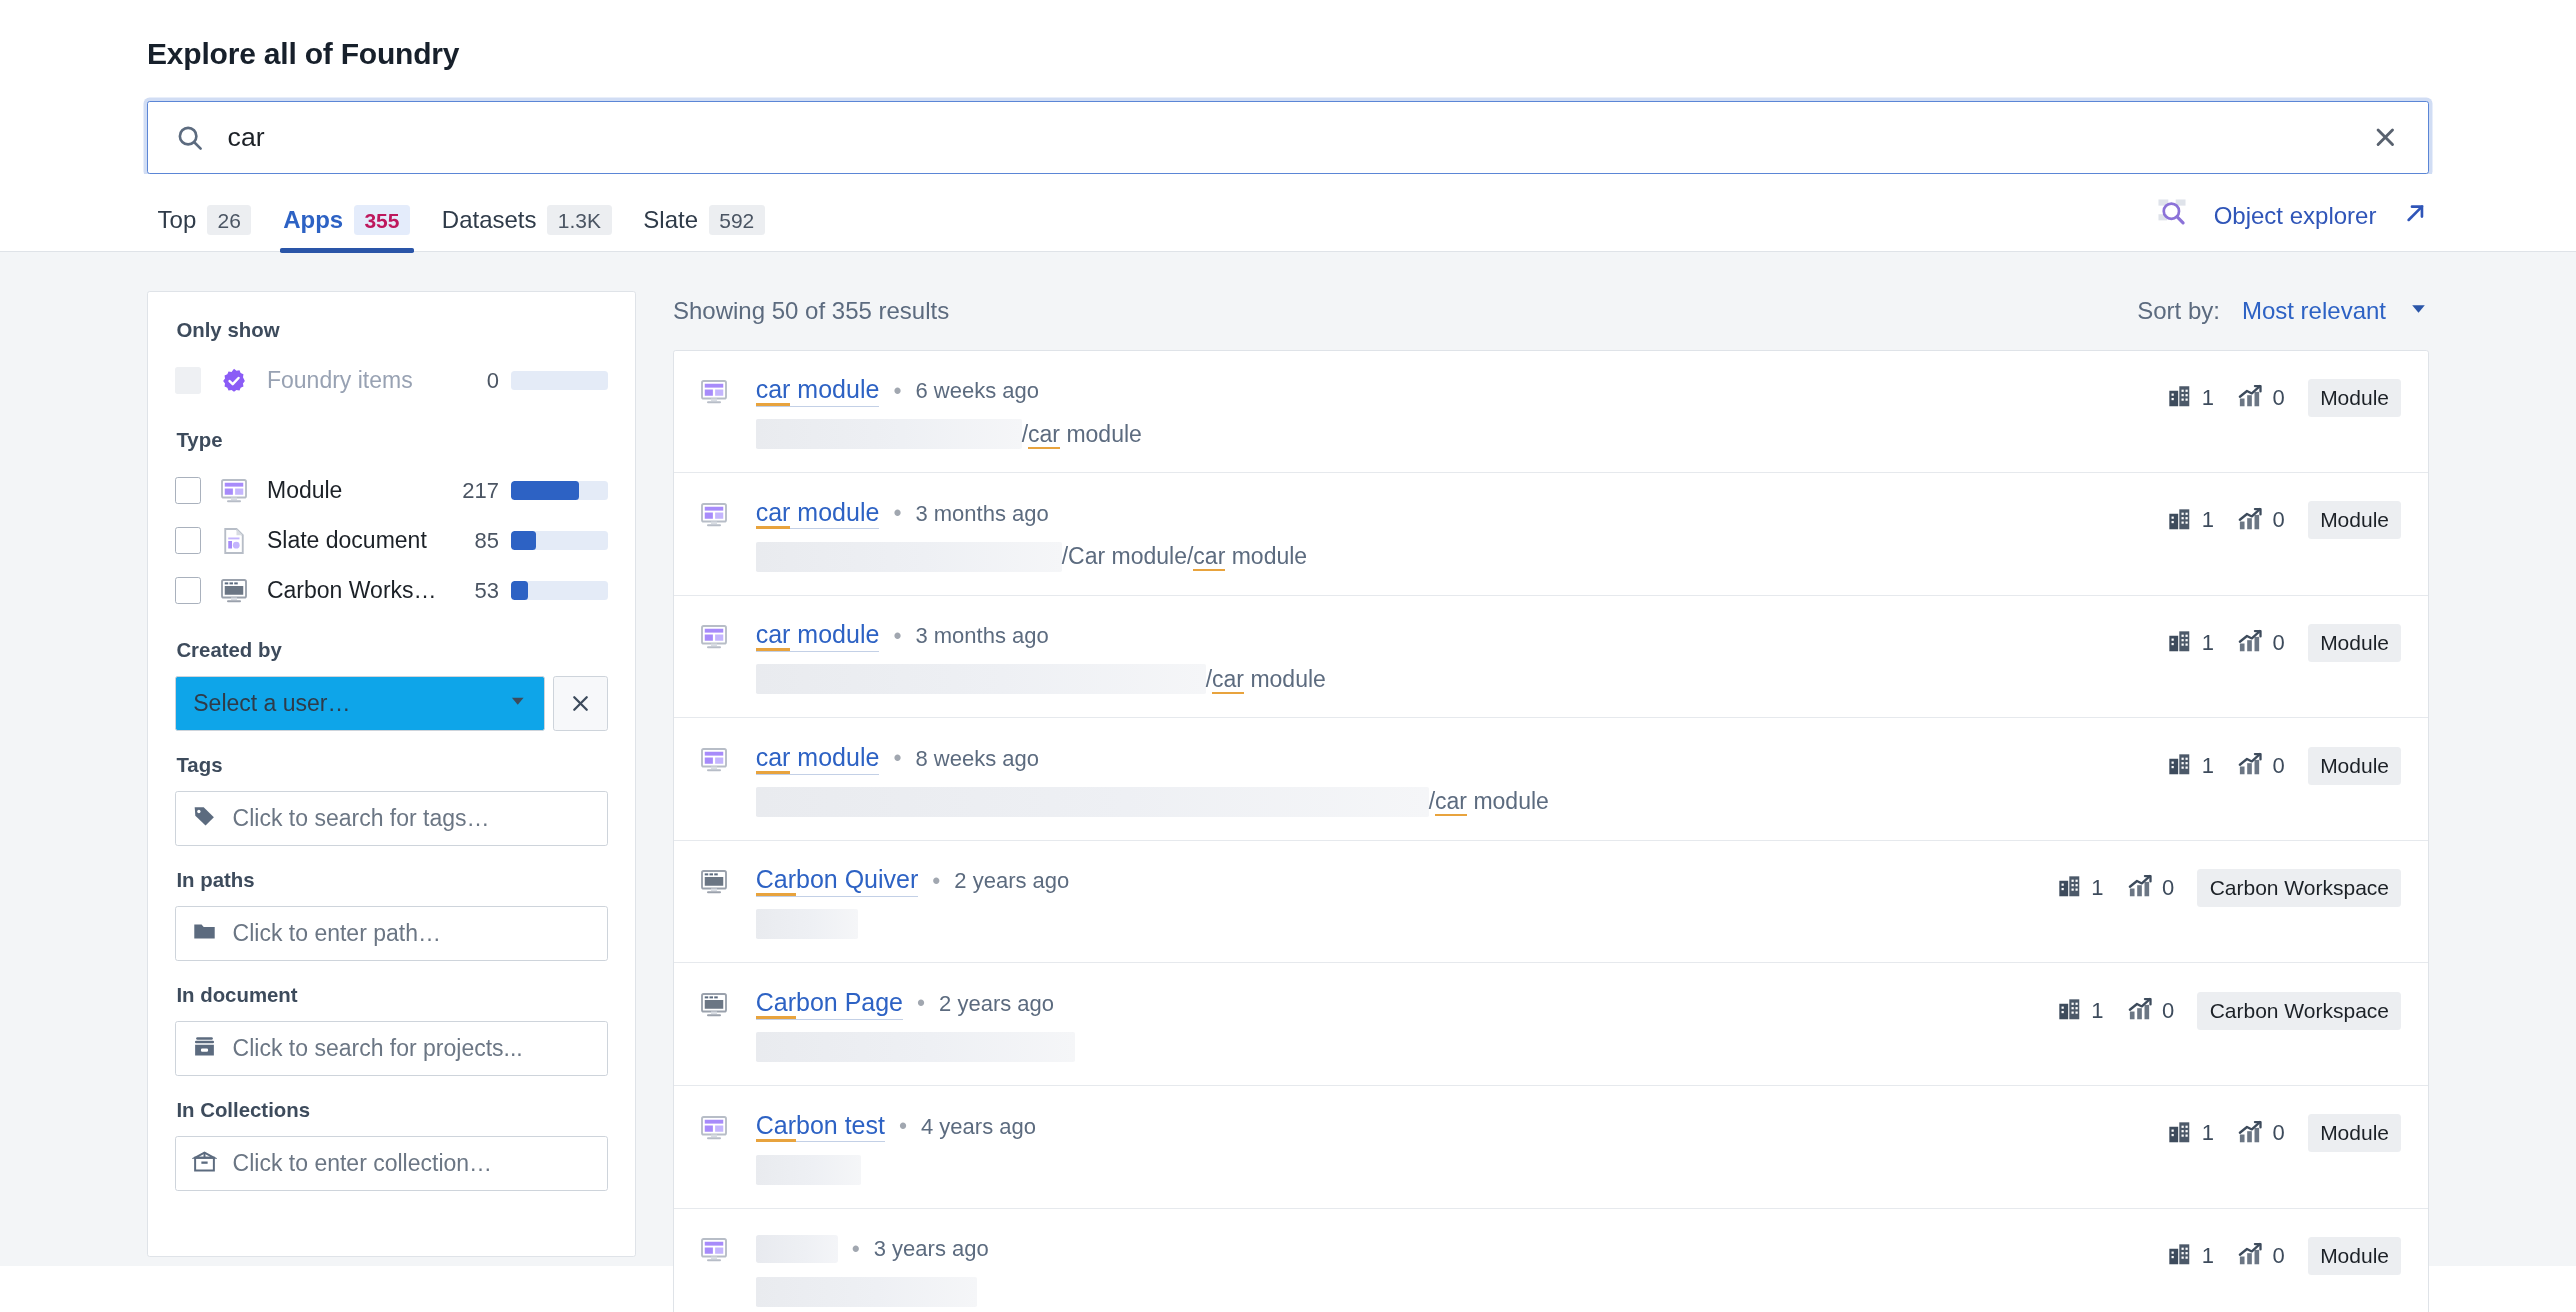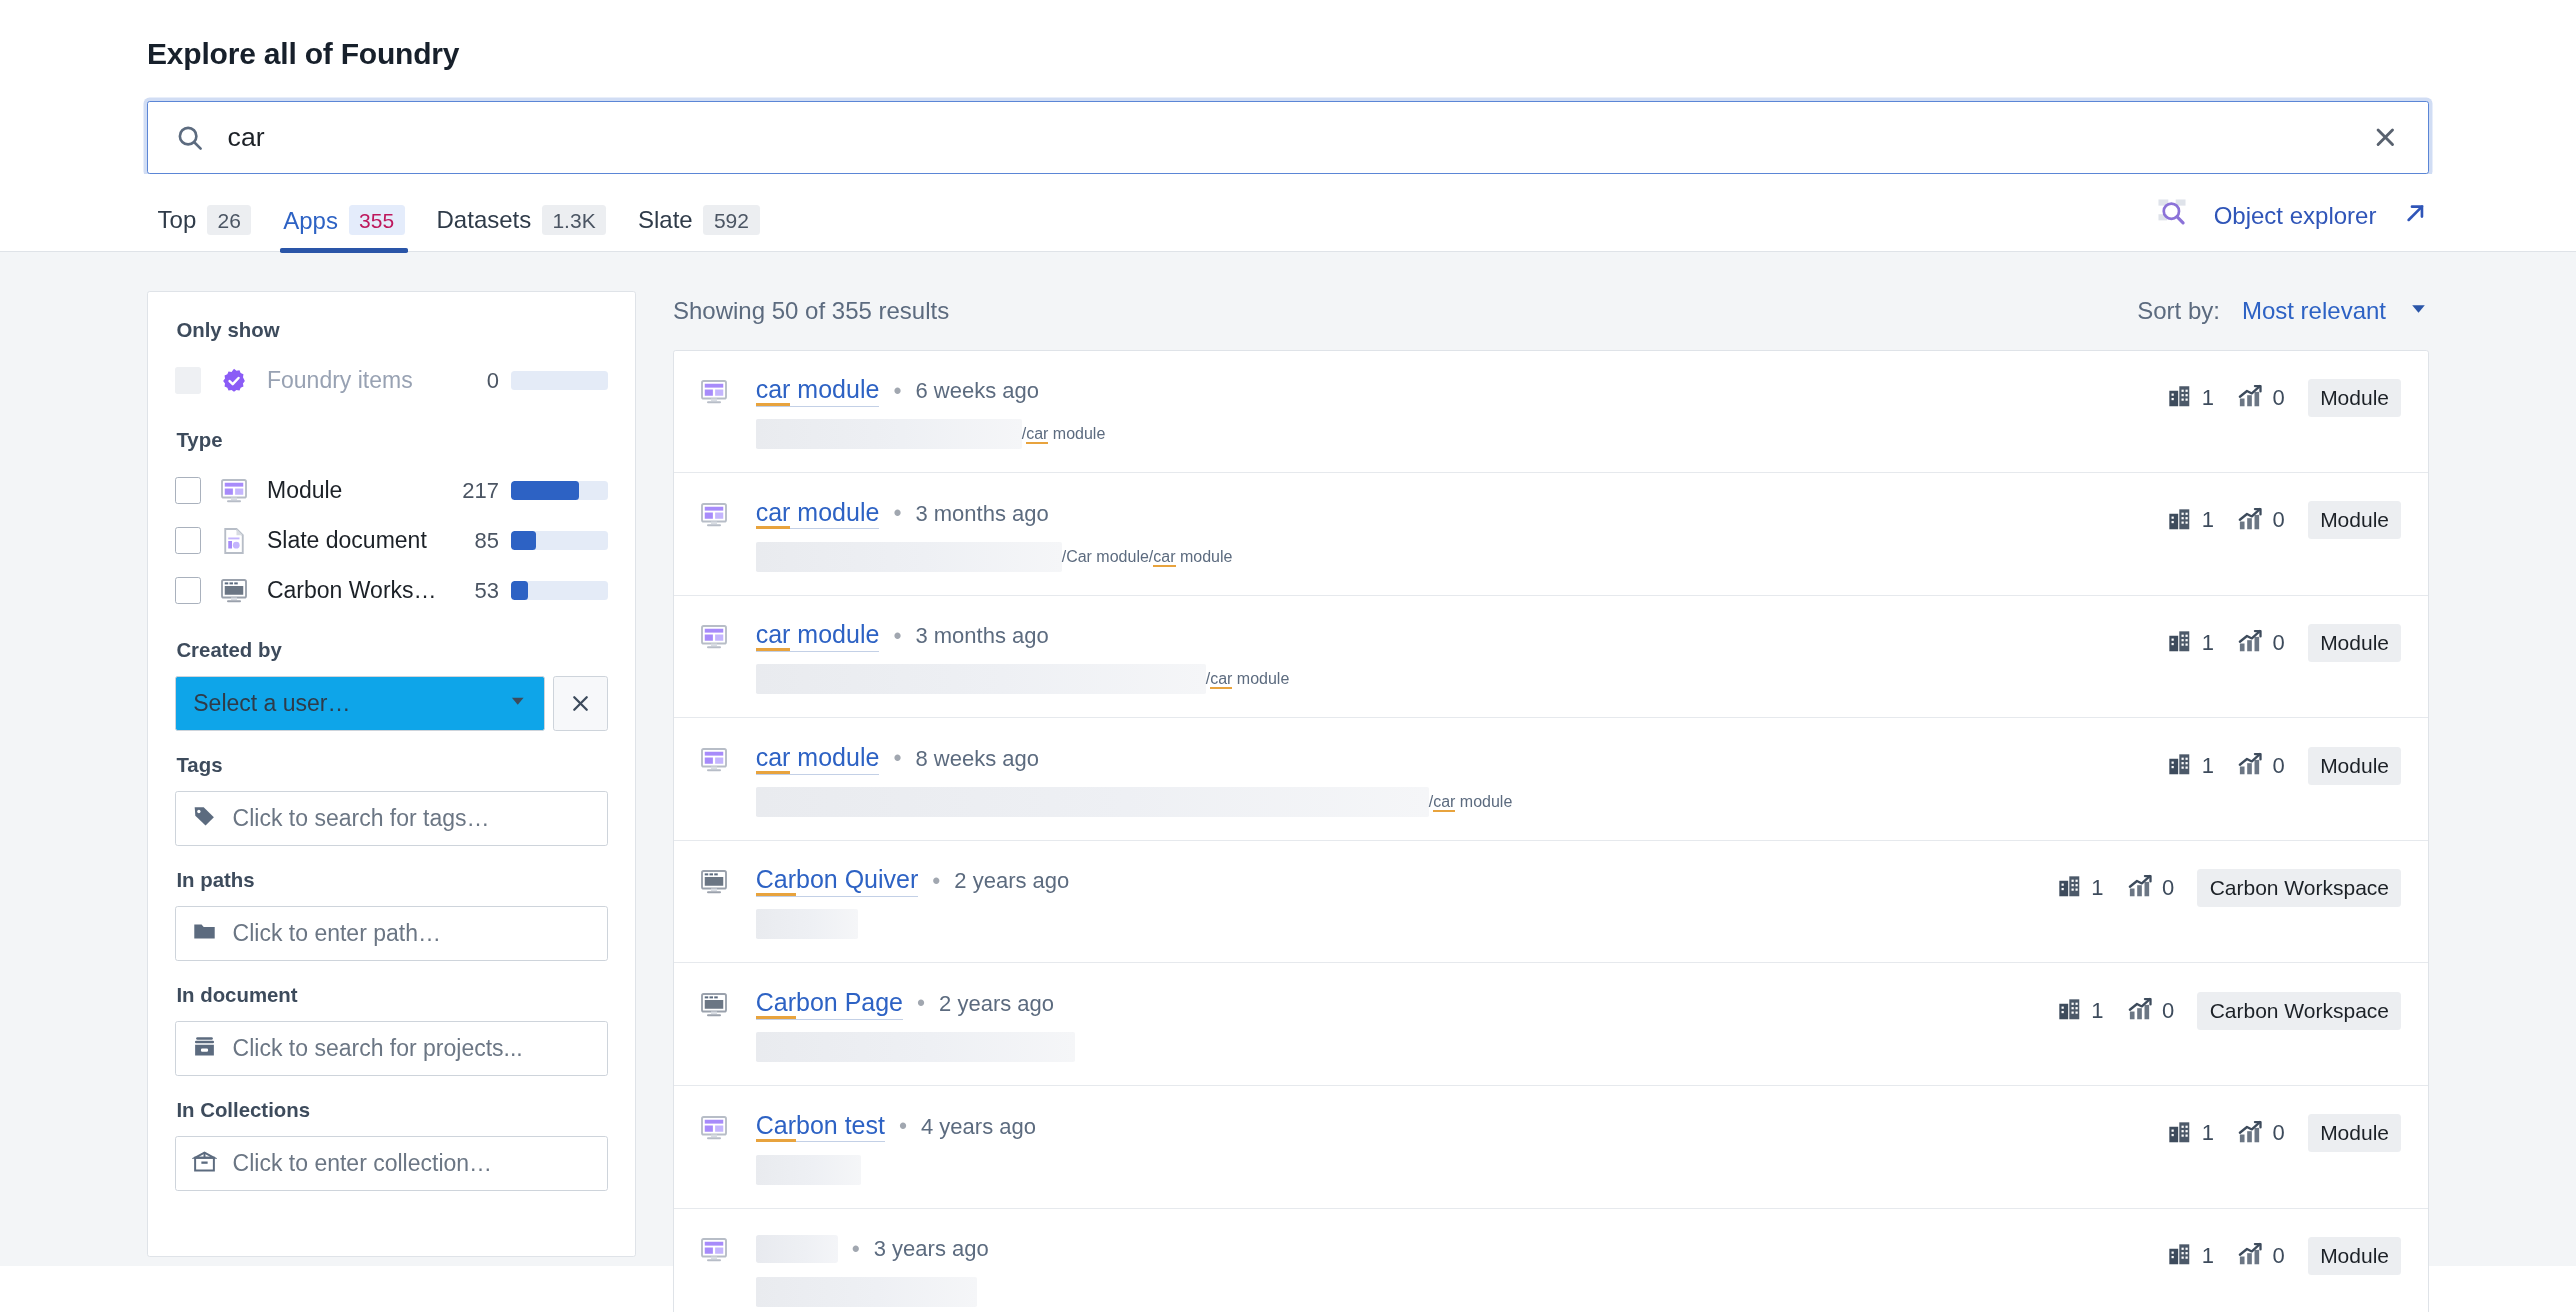--- a/index.html
+++ b/index.html
@@ -49,21 +49,21 @@
   .tab {
     display:flex; align-items:center; gap:10.6px;
     padding: 0 10.6px 16px 10.6px; cursor:pointer;
     font-size: 24px; color:#2f3b49; position:relative;
   }
   .tab .tab-label { white-space:nowrap; }
   .tab .count {
     font-size: 21px; background:#eceef1; color:#4b5563;
     border-radius: 3.5px; padding: 4.4px 10.6px; line-height:1;
   }
-  .tab.active { color:#2d62c4; font-weight:400;align-items:flex-end; }
+  .tab.active { color:#2d62c4; font-weight:700; }
   .tab.active .count { background:#e4ecfb; color:#be185d; }
   .tab.active::after {
     content:""; position:absolute; left:7px; right:7px; bottom:-1.8px;
     height:5.3px; background:#2a55a8; border-radius:1.8px;
   }
 
   .obj-explorer {
     display:flex; align-items:center; gap:26px;
     padding-bottom: 16px; cursor:pointer;
     color:#2f55b8; font-size:24px;
@@ -153,21 +153,21 @@
     white-space:nowrap;
   }
   .r-name .hl { border-bottom:3.5px solid #e8a33d; padding-bottom:0; }
   .r-redacted {
     display:inline-block; height:28px; border-radius:2.7px;
     background:linear-gradient(90deg,#e8eaef,#eef0f4 60%,#f4f5f8);
   }
   .r-dot { color:#44506180; margin: 0 14px; font-size:23px; }
   .r-time { font-size:22px; color:#5c6b7f; white-space:nowrap; }
   .r-path {
-    margin-top: 10.6px; font-size:16px; color:#5c6b7f;
+    margin-top: 10.6px; font-size:23px; color:#5c6b7f;
     display:flex; align-items:center; white-space:nowrap;
   }
   .path-blur {
     display:inline-block; height:30px; border-radius:1.8px;
     background:linear-gradient(90deg,#e9ebef 0%, #eef0f4 55%, #f5f6f8 100%);
   }
   .path-txt .hl { border-bottom:2.7px solid #e8a33d; }
 
   .r-meta { flex:0 0 auto; display:flex; align-items:center; gap:0; padding-top:5.3px; }
   .meta-item { display:flex; align-items:center; gap:8.9px; margin-left:23px; }

